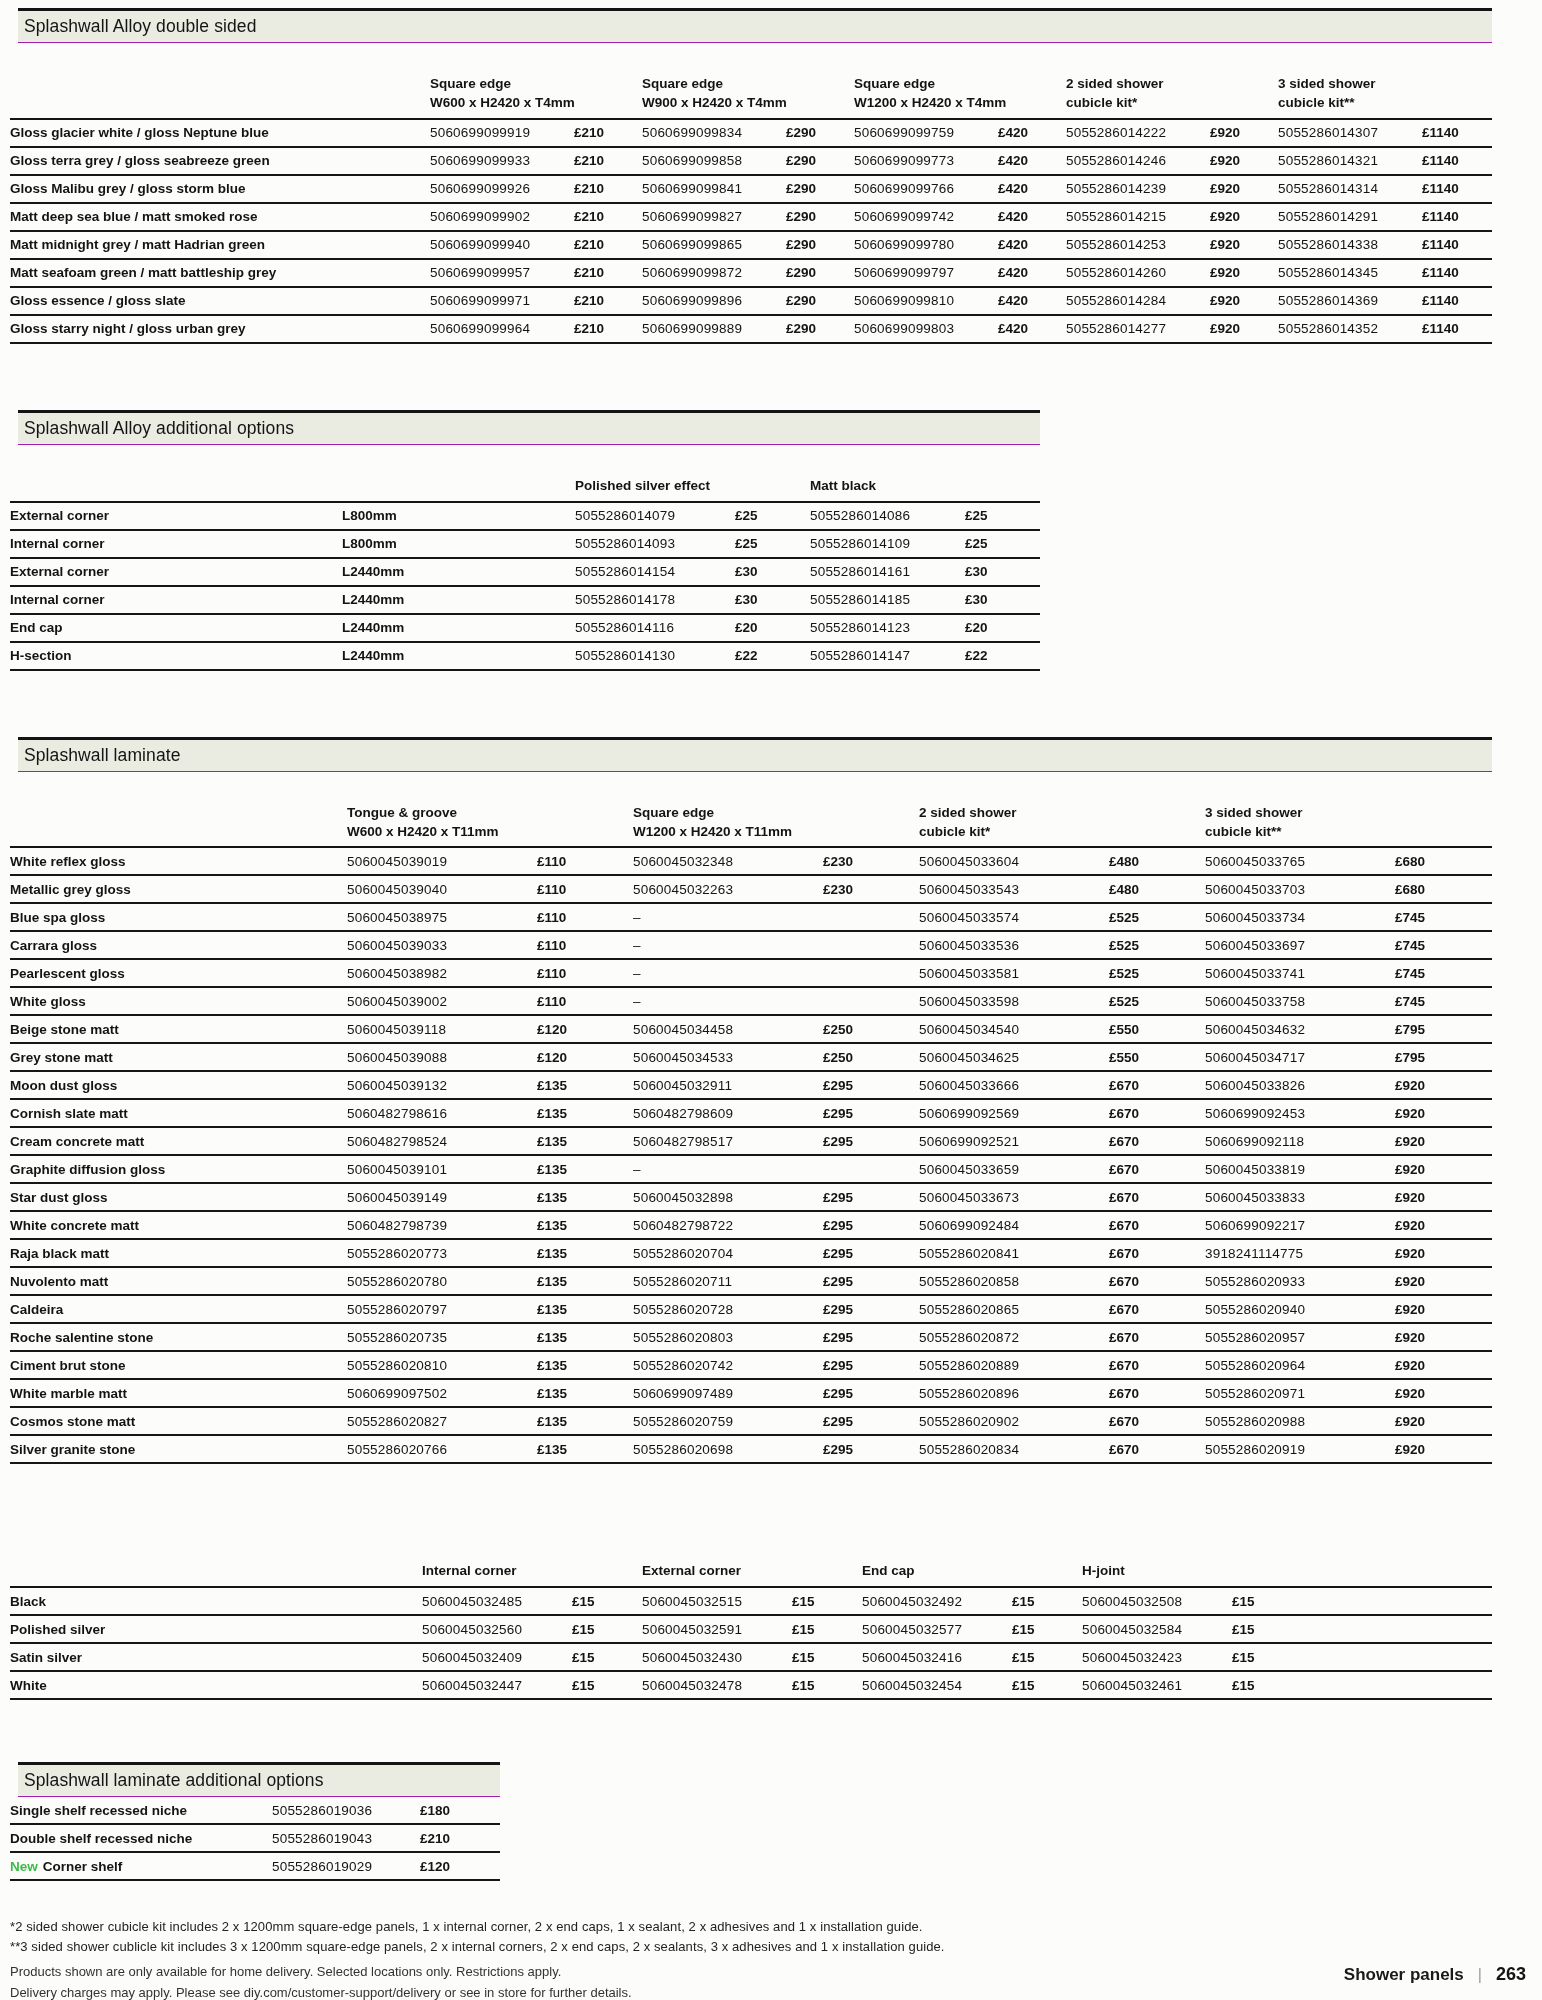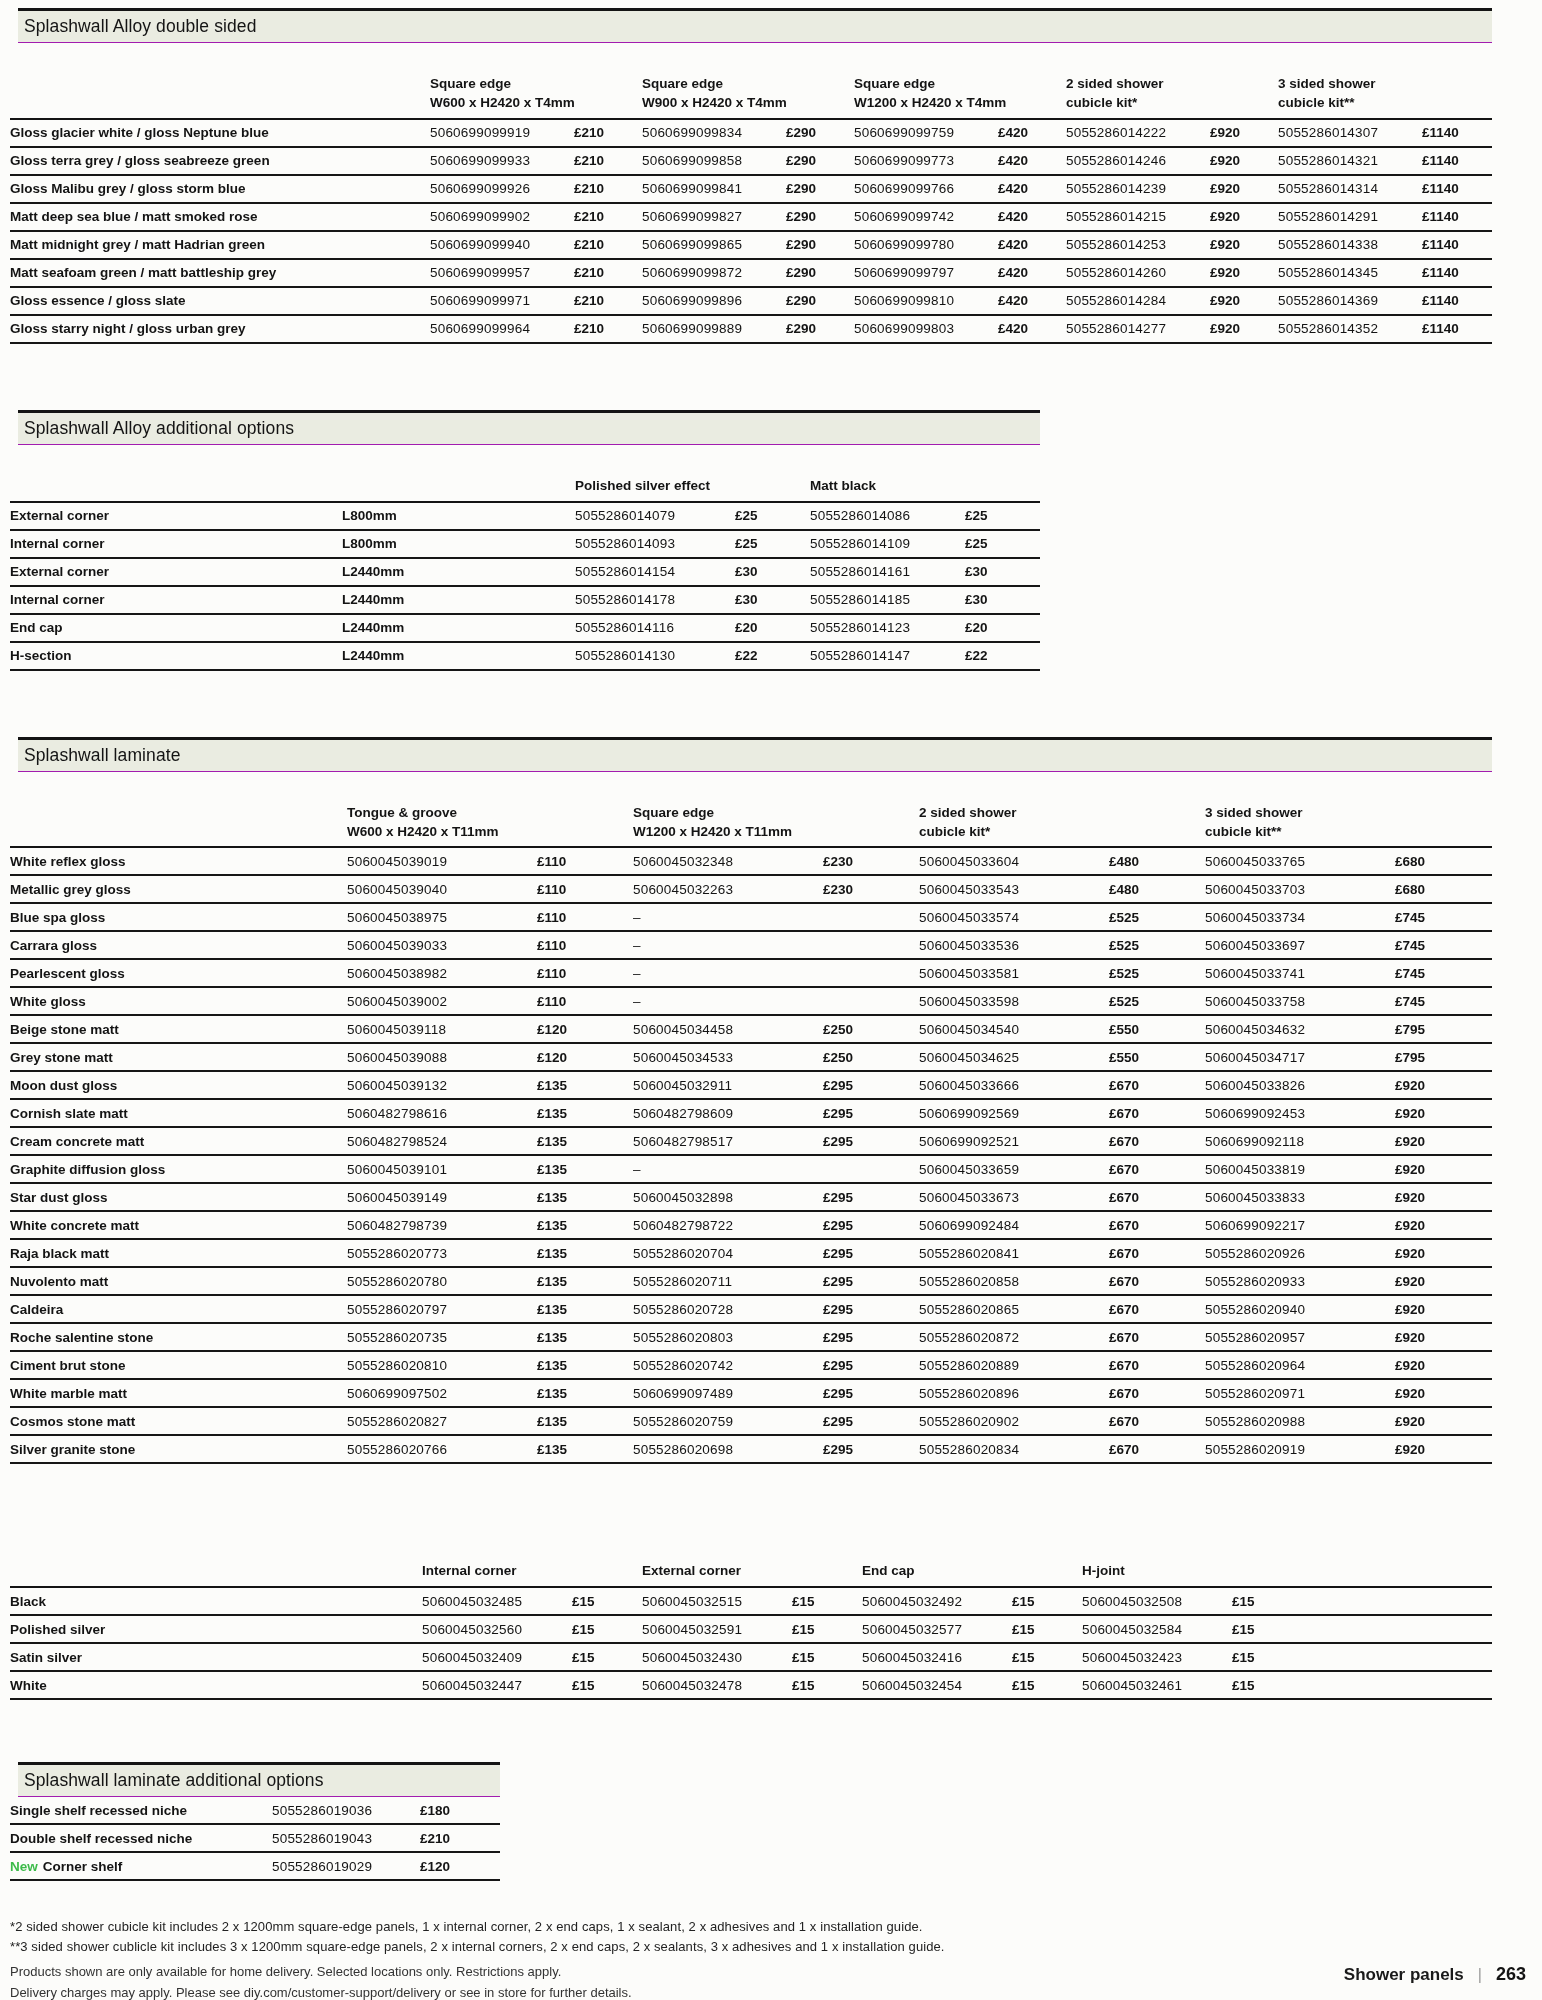--- a/index.html
+++ b/index.html
@@ -442,21 +442,21 @@
           <span class="price">£920</span>
         </div>
         <div class="trow">
           <span class="name">Raja black matt</span>
           <span class="code">5055286020773</span>
           <span class="price">£135</span>
           <span class="code">5055286020704</span>
           <span class="price">£295</span>
           <span class="code">5055286020841</span>
           <span class="price">£670</span>
-          <span class="code">5055286020926</span>
+          <span class="code">3918241114775</span>
           <span class="price">£920</span>
         </div>
         <div class="trow">
           <span class="name">Nuvolento matt</span>
           <span class="code">5055286020780</span>
           <span class="price">£135</span>
           <span class="code">5055286020711</span>
           <span class="price">£295</span>
           <span class="code">5055286020858</span>
           <span class="price">£670</span>

